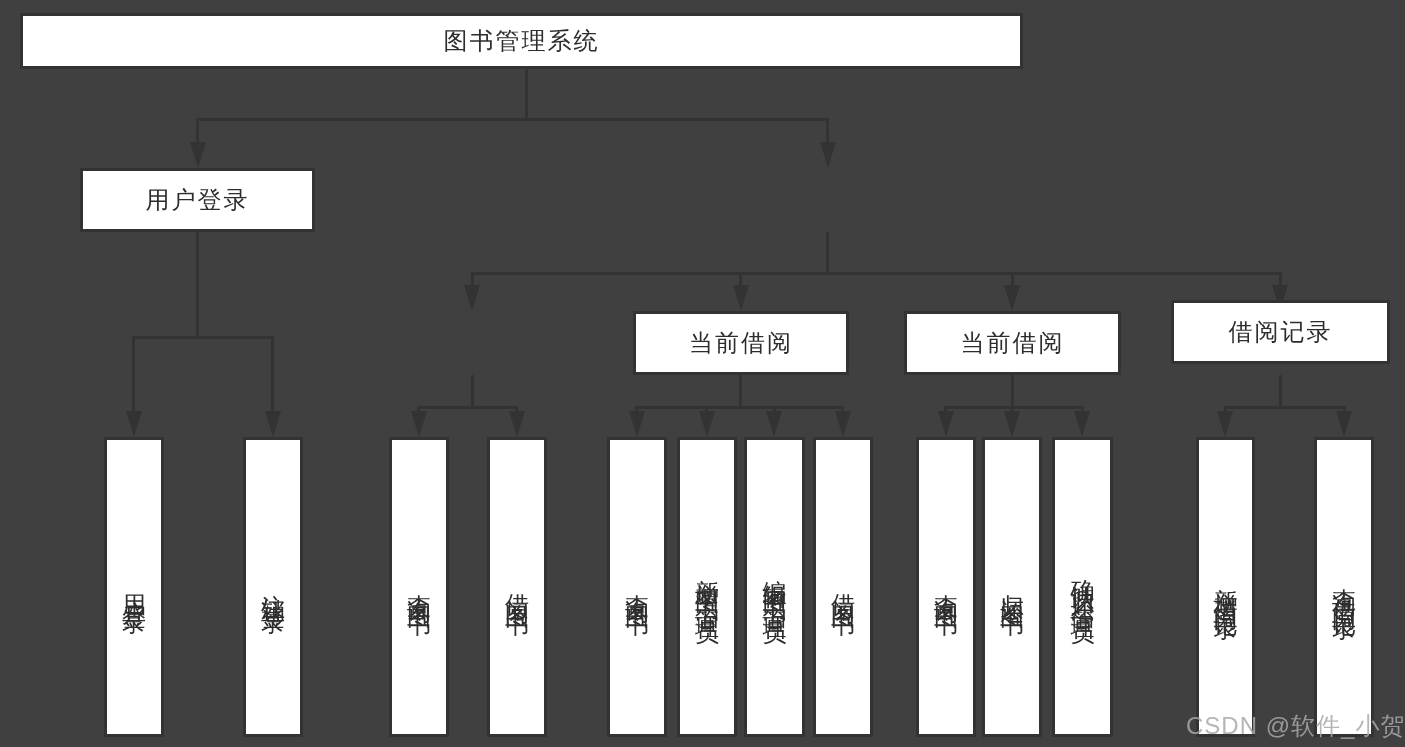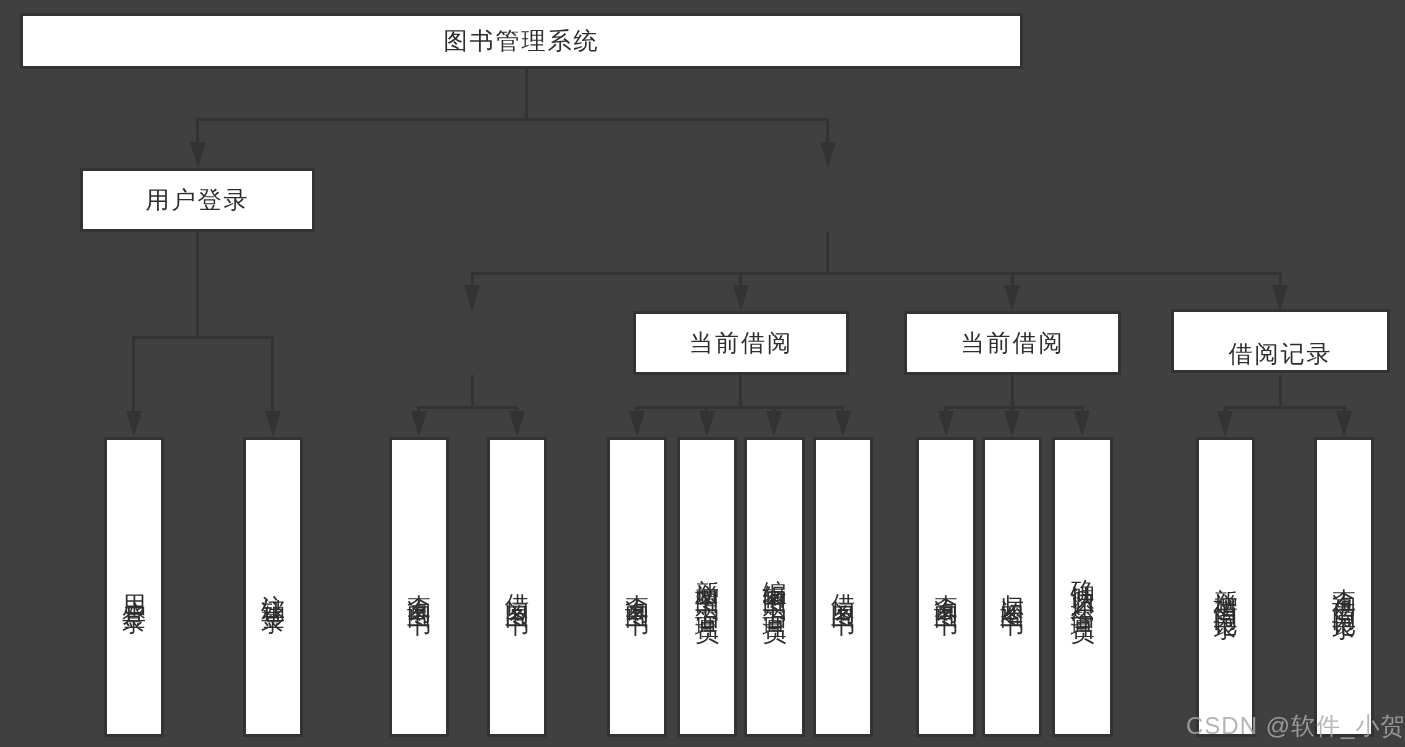--- a/index.html
+++ b/index.html
@@ -92,21 +92,21 @@
   <div class="arrow" style="left:733px; top:285px;"></div>
   <div class="arrow" style="left:1004px; top:285px;"></div>
   <div class="arrow" style="left:1272px; top:285px;"></div>
 
   <div class="node node-h" style="left:633px; top:311px; width:216px; height:64px;">
     <span>当前借阅</span>
   </div>
   <div class="node node-h" style="left:904px; top:311px; width:217px; height:64px;text-align:right;">
     <span>当前借阅</span>
   </div>
-  <div class="node node-h" style="left:1171px; top:309px; width:219px; height:64px;align-items:flex-end;">
+  <div class="node node-h" style="left:1171px; top:300px; width:219px; height:64px;">
     <span>借阅记录</span>
   </div>
 
   <div class="line line-v" style="left:471px; top:375px; height:31px;"></div>
   <div class="line line-h" style="left:417px; top:406px; width:101px;"></div>
   <div class="line line-v" style="left:417px; top:406px; height:14px;"></div>
   <div class="line line-v" style="left:515px; top:406px; height:14px;"></div>
   <div class="arrow" style="left:411px; top:411px;"></div>
   <div class="arrow" style="left:509px; top:411px;"></div>
 

